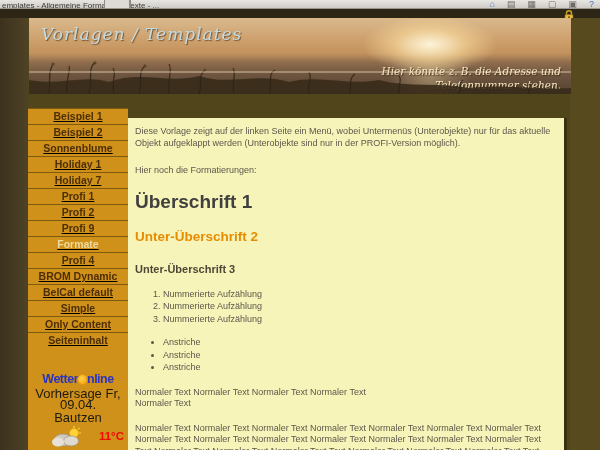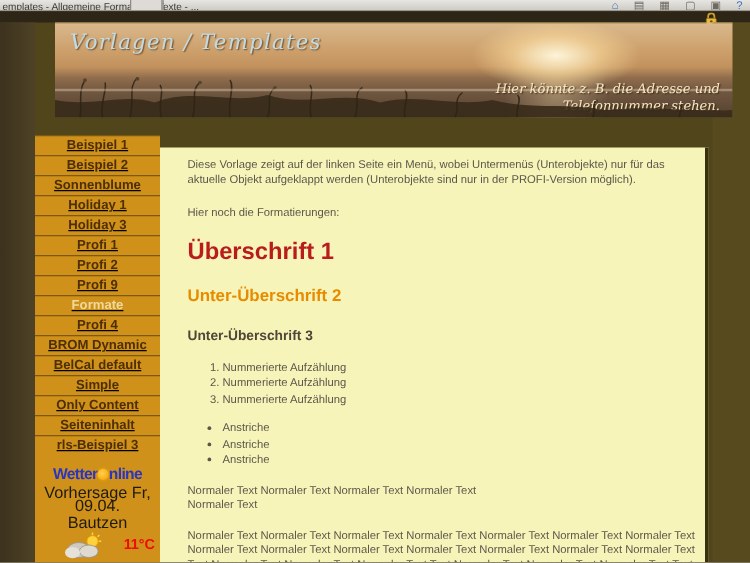--- a/index.html
+++ b/index.html
@@ -22,21 +22,21 @@
   
   .dark-top{position:absolute;left:0;top:9px;width:600px;height:9px;background:#2d2516;}
   .lock{position:absolute;left:563px;top:10px;width:12px;height:11px;}
 
   
   .leftcol{position:absolute;left:0;top:18px;width:28px;height:432px;
            background:linear-gradient(90deg,#3c321d,#4e4226);}
   .rightcol{position:absolute;left:570px;top:18px;width:30px;height:432px;background:#564a1e;}
 
   
-  .header{position:absolute;left:44px;top:18px;width:542px;height:76px;overflow:hidden;
+  .header{position:absolute;left:29px;top:18px;width:542px;height:76px;overflow:hidden;
           border-top:1px solid #dcb87e;
           background:
             radial-gradient(ellipse 90px 38px at 74% 34%, rgba(255,248,222,.95), rgba(255,224,160,.55) 40%, rgba(240,180,110,0) 75%),
             radial-gradient(ellipse 60px 70px at 74% 75%, rgba(255,230,180,.35), rgba(255,220,160,0) 70%),
             linear-gradient(180deg,#d9b88c 0%,#cda06c 28%,#c2925e 46%,#8f6c4c 58%,#6e5540 74%,#55422f 100%);}
   .header:after{content:"";position:absolute;left:0;top:52px;width:100%;height:2px;
                 background:rgba(255,236,200,.35);}
   .header-title{position:absolute;left:12px;top:5px;
                 font-family:"DejaVu Serif",serif;font-style:italic;
                 font-size:17px;letter-spacing:1px;color:#c2dbe2;
@@ -60,24 +60,24 @@
           background:radial-gradient(circle at 40% 40%, #ffd24a,#f59a00);vertical-align:-1px;
           box-shadow:0 0 2px 1px rgba(245,160,0,.55);}
   .wo-line{font-size:13px;color:#1e1a10;margin-top:2px;line-height:11px;}
   .wx-row{position:relative;height:26px;margin-top:2px;}
   .wx-icon{position:absolute;left:22px;top:0;}
   .wx-temp{position:absolute;right:4px;top:5px;font-size:11.5px;font-weight:bold;color:#f00a00;}
 
   
   .content{position:absolute;left:128px;top:118px;width:439px;height:332px;
            background:#f7f4ba;border-right:3px solid #38300f;
-           padding:8px 8px 0 22px;color:#5c574a;font-size:9px;line-height:11.5px;overflow:hidden;}
+           padding:8px 8px 0 7px;color:#5c574a;font-size:9px;line-height:11.5px;overflow:hidden;}
   .content p{margin:0;}
   .formats-line{margin-top:16px !important;}
-  .content h1{margin:14px 0 0;font-size:19px;line-height:21px;color:#b91c1c;}
+  .content h1{margin:14px 0 0;font-size:19px;line-height:21px;color:#404040;}
   .content h2{margin:17px 0 0;font-size:13.5px;line-height:15px;color:#e78c00;}
   .content h3{margin:19px 0 0;font-size:11px;line-height:13px;color:#514536;}
   .content ol{margin:13px 0 0 14px;padding-left:14px;}
   .content ul{margin:12px 0 0 16px;padding-left:12px;}
   .content li{margin:0 0 1px;}
   .para-short{margin-top:13px !important;}
   .para-long{margin-top:13px !important;}
 </style>
 </head>
 <body>
@@ -139,32 +139,31 @@
           <circle cx="176" cy="10" r="1.3"></circle>
         </g>
     </svg>
   </div>
 
   <div class="sidebar">
     <div class="menu-item">Beispiel 1</div>
     <div class="menu-item">Beispiel 2</div>
     <div class="menu-item">Sonnenblume</div>
     <div class="menu-item">Holiday 1</div>
-    <div class="menu-item">Holiday 3</div>
+    <div class="menu-item">Holiday 7</div>
     <div class="menu-item">Profi 1</div>
     <div class="menu-item">Profi 2</div>
     <div class="menu-item">Profi 9</div>
     <div class="menu-item active">Formate</div>
     <div class="menu-item">Profi 4</div>
     <div class="menu-item">BROM Dynamic</div>
     <div class="menu-item">BelCal default</div>
     <div class="menu-item">Simple</div>
     <div class="menu-item">Only Content</div>
     <div class="menu-item">Seiteninhalt</div>
-    <div class="menu-item">rls-Beispiel 3</div>
 
     <div class="weather">
       <div class="wo-logo"><span>Wetter</span><span class="wo-sun"></span><span>nline</span></div>
       <div class="wo-line">Vorhersage Fr, 09.04.</div>
       <div class="wo-line">Bautzen</div>
       <div class="wx-row">
         <svg class="wx-icon" width="34" height="24" viewBox="0 0 34 24">
           <circle cx="24" cy="8" r="4.5" fill="#ffd23c" stroke="#e8a400" stroke-width="0.8"></circle>
           <g stroke="#ffd23c" stroke-width="1.2">
               <path d="M24 1v2M29.5 3l-1.4 1.4M31 8h-2"></path>

